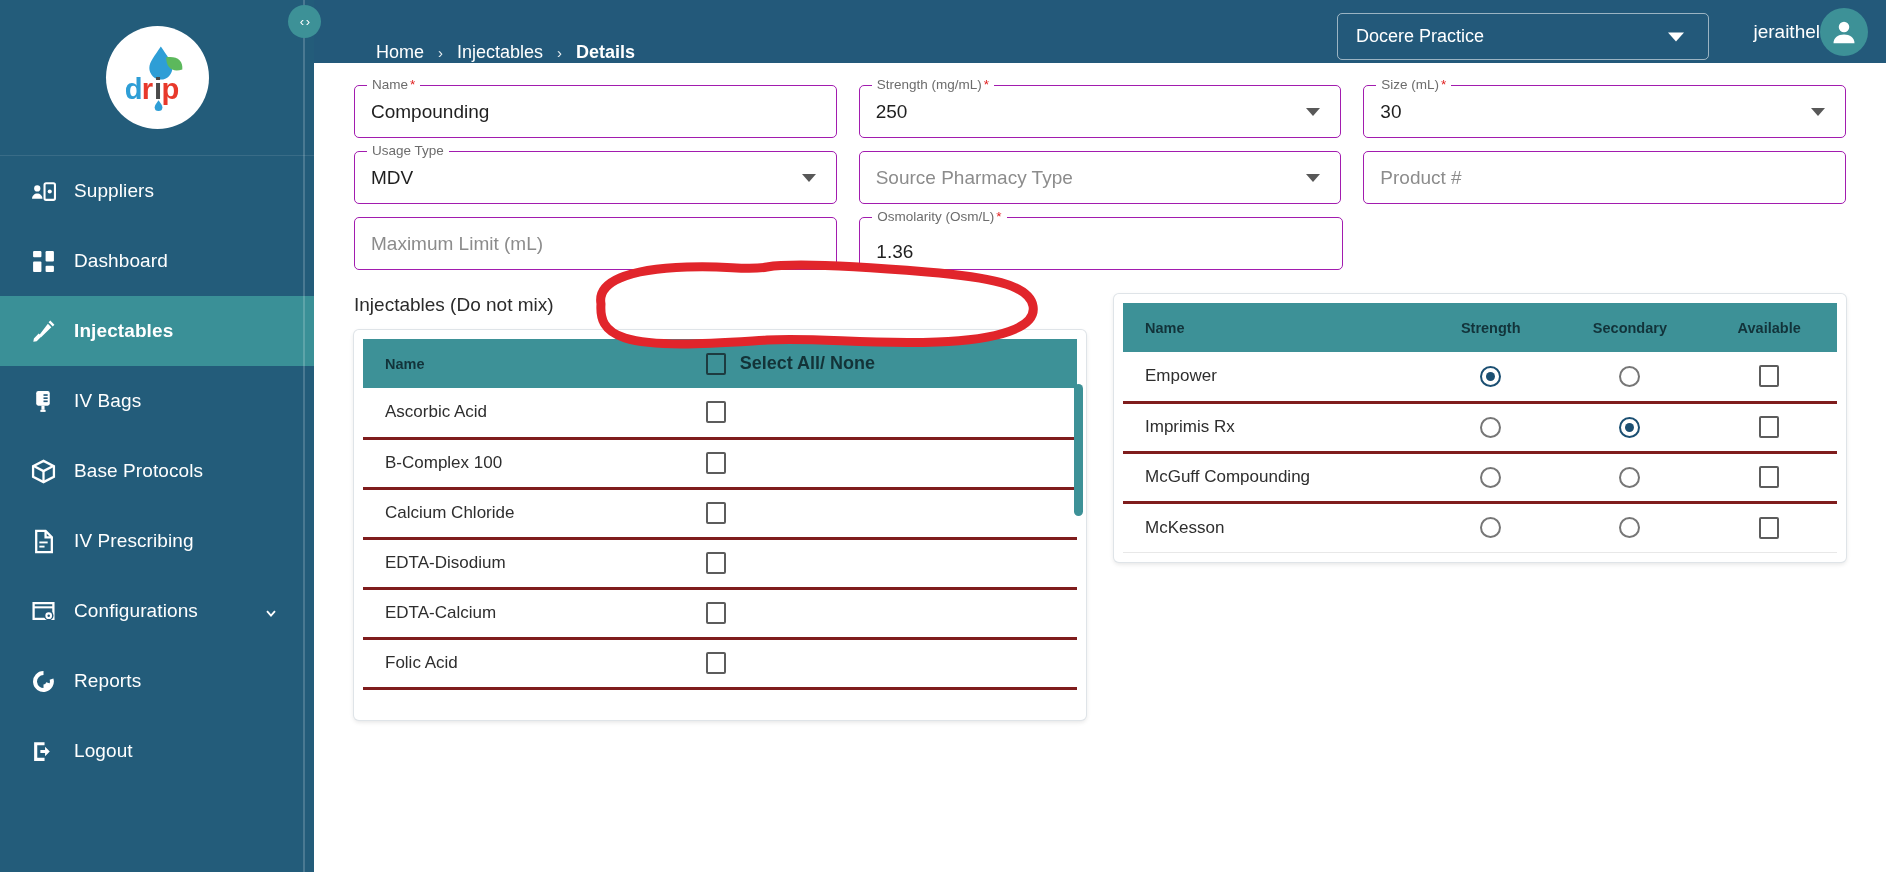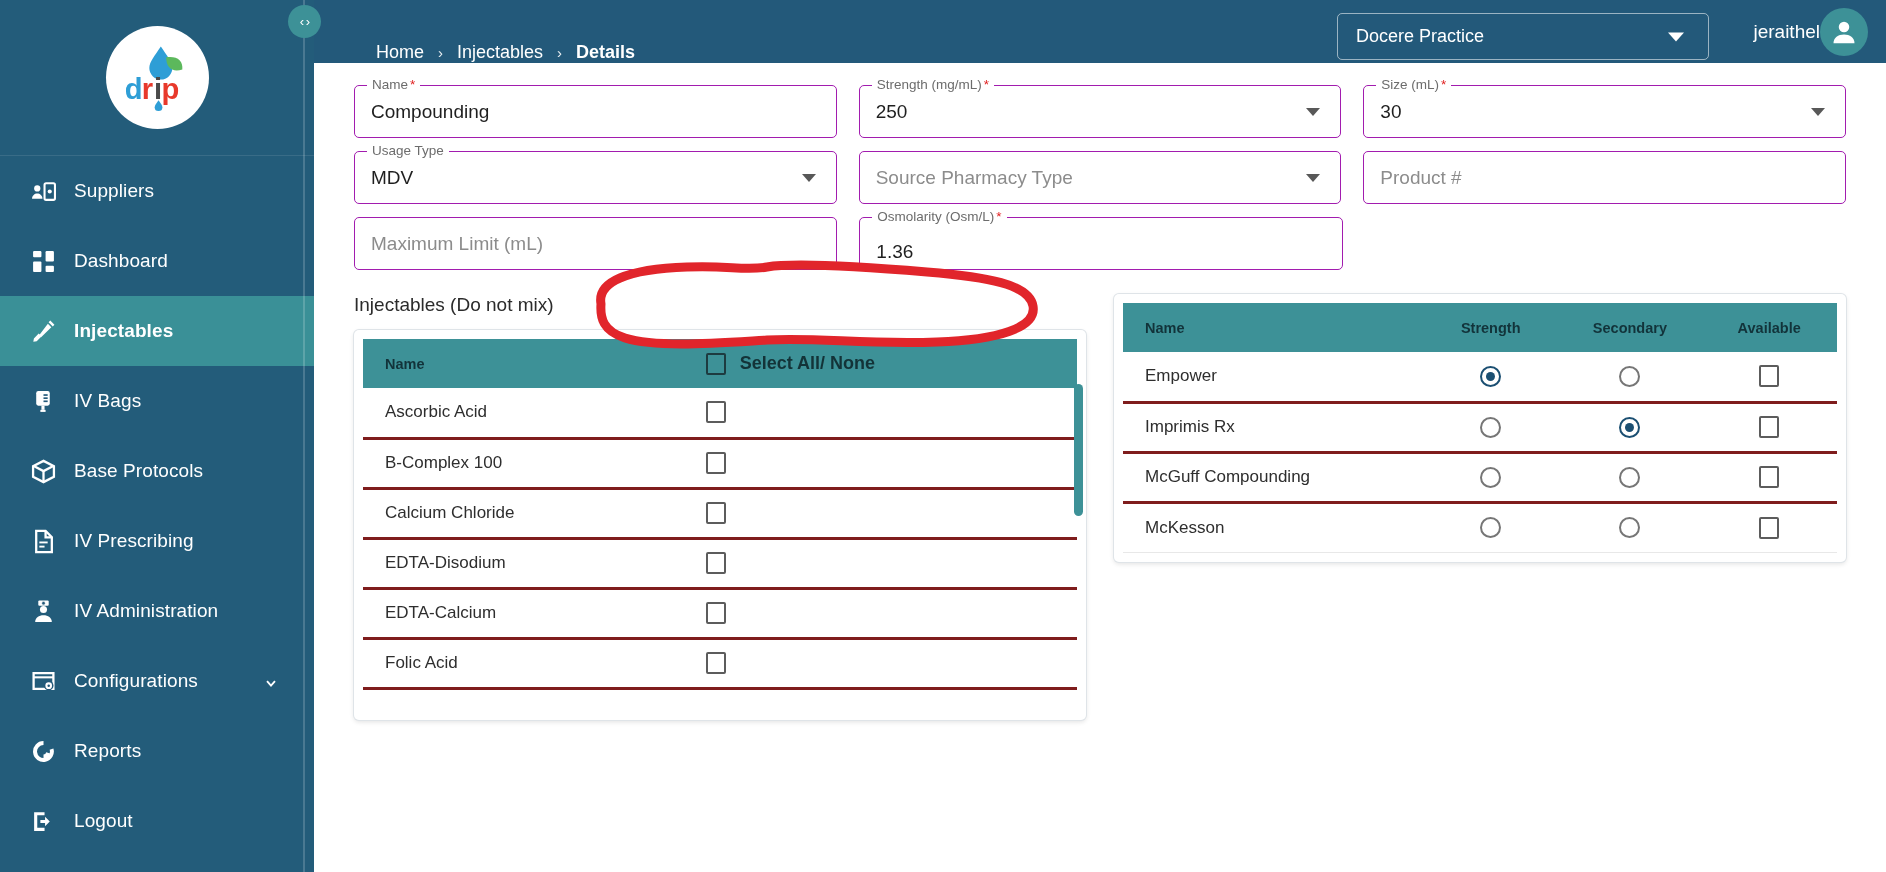--- a/index.html
+++ b/index.html
@@ -305,32 +305,20 @@
         <svg viewBox="0 0 24 24">
             <path d="M5 1.8 h9 l6 6 v14.4 H5z" fill="none" stroke="#fff" stroke-width="2.2"></path>
             <path d="M14 2 v6 h6" fill="none" stroke="#fff" stroke-width="2.2"></path>
             <rect x="8" y="12" width="8" height="1.8"></rect>
             <rect x="8" y="16" width="5" height="1.8"></rect>
           </svg>
       </span>
       <span class="nav-label">IV Prescribing</span>
     </div>
 
-    <div class="nav-item">
-      <span class="nav-icon">
-        <svg viewBox="0 0 24 24">
-            <rect x="7" y="1.5" width="10" height="5" rx="1"></rect>
-            <rect x="11" y="2.6" width="2" height="2.8" fill="#23597A"></rect>
-            <rect x="10.4" y="3.6" width="3.2" height="0.9" fill="#23597A"></rect>
-            <circle cx="12" cy="10" r="3.4"></circle>
-            <path d="M4 22 c0-4 3.6-6.5 8-6.5 s8 2.5 8 6.5 Z"></path>
-          </svg>
-      </span>
-      <span class="nav-label">IV Administration</span>
-    </div>
 
     <div class="nav-item">
       <span class="nav-icon">
         <svg viewBox="0 0 24 24">
             <path d="M2.5 4 h19 v15 h-19z" fill="none" stroke="#fff" stroke-width="2.2"></path>
             <path d="M2.5 8 h19" stroke="#fff" stroke-width="2"></path>
             <circle cx="17" cy="16" r="4.6" fill="#23597A"></circle>
             <circle cx="17" cy="16" r="3.2"></circle>
             <circle cx="17" cy="16" r="1.2" fill="#23597A"></circle>
           </svg>

